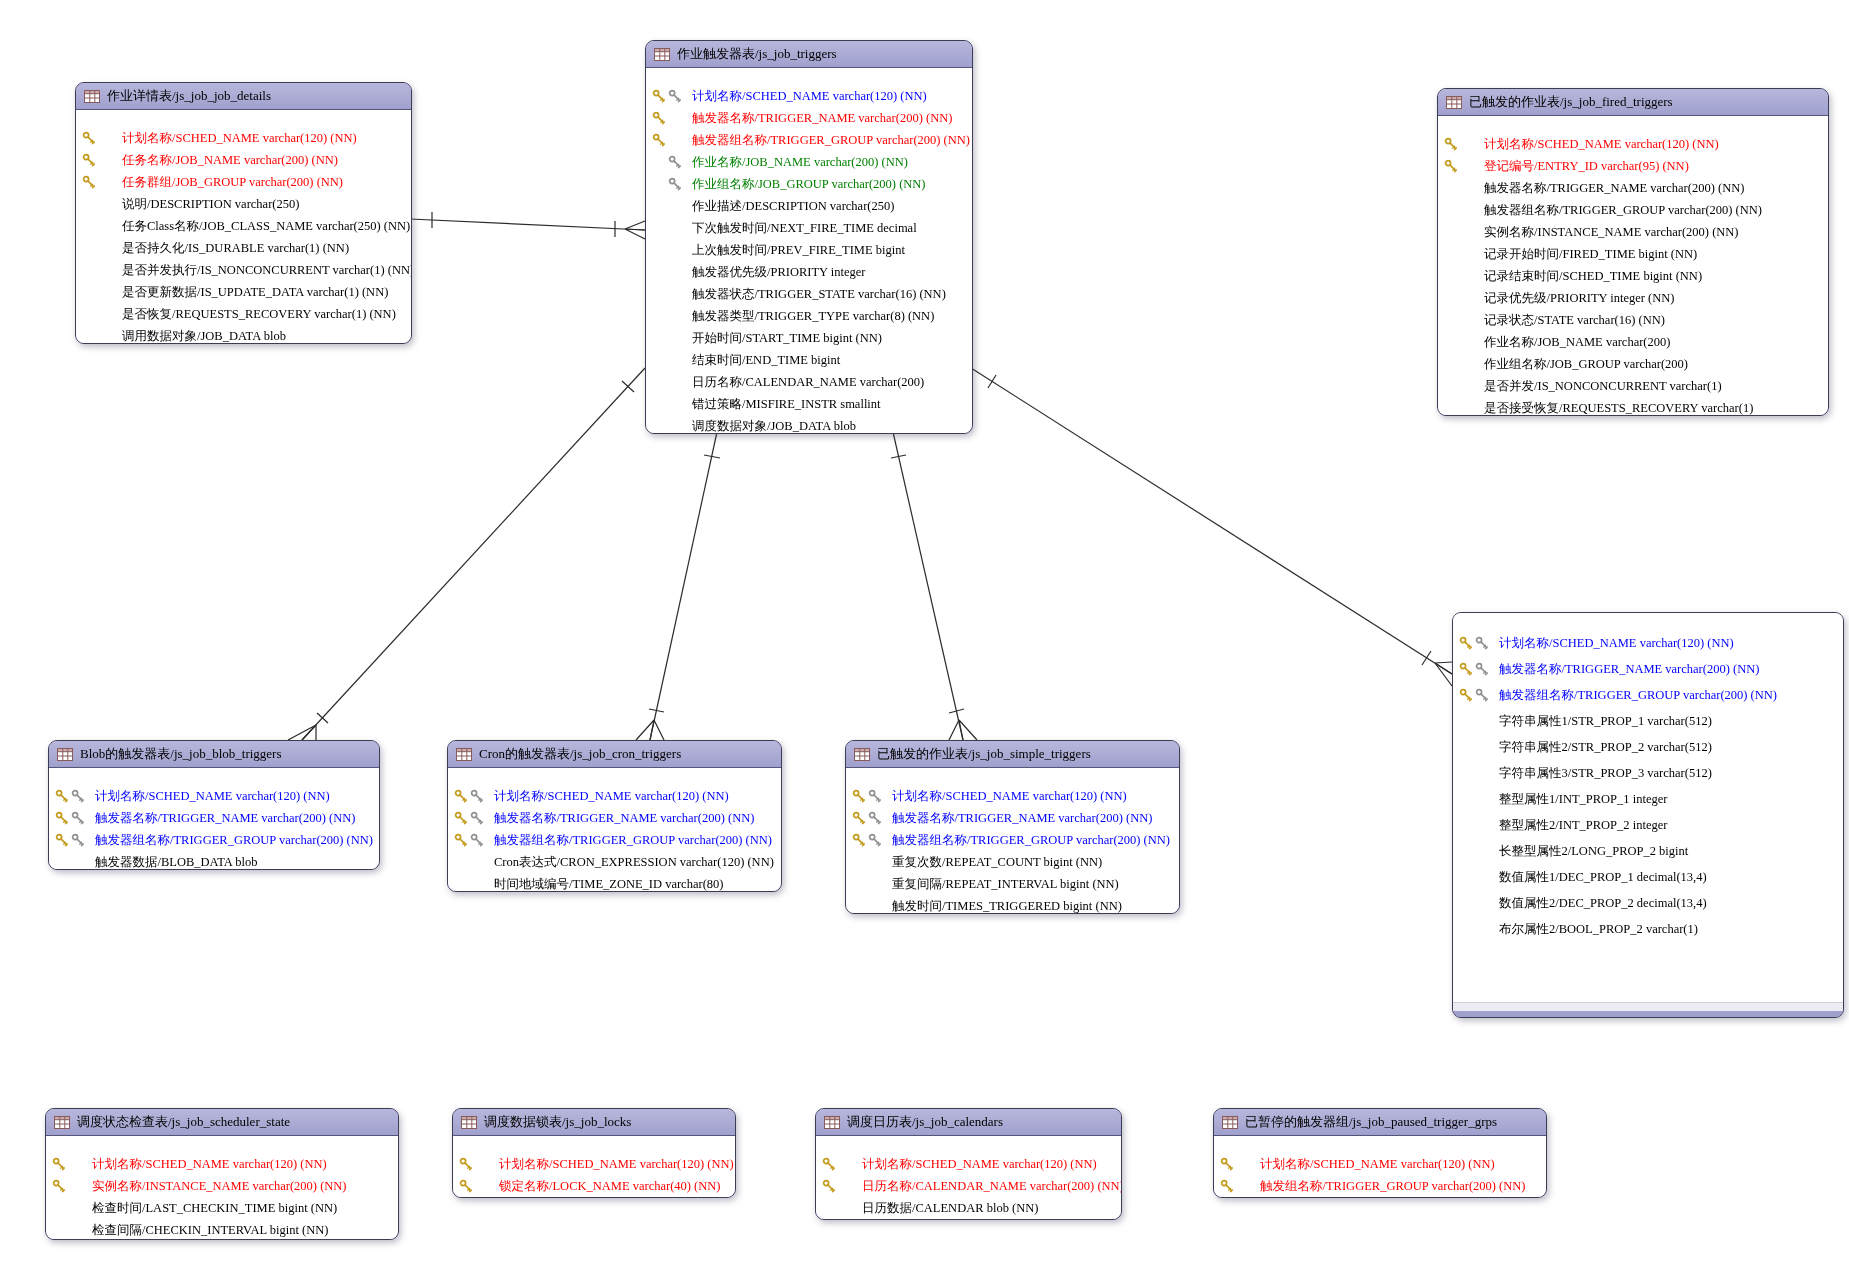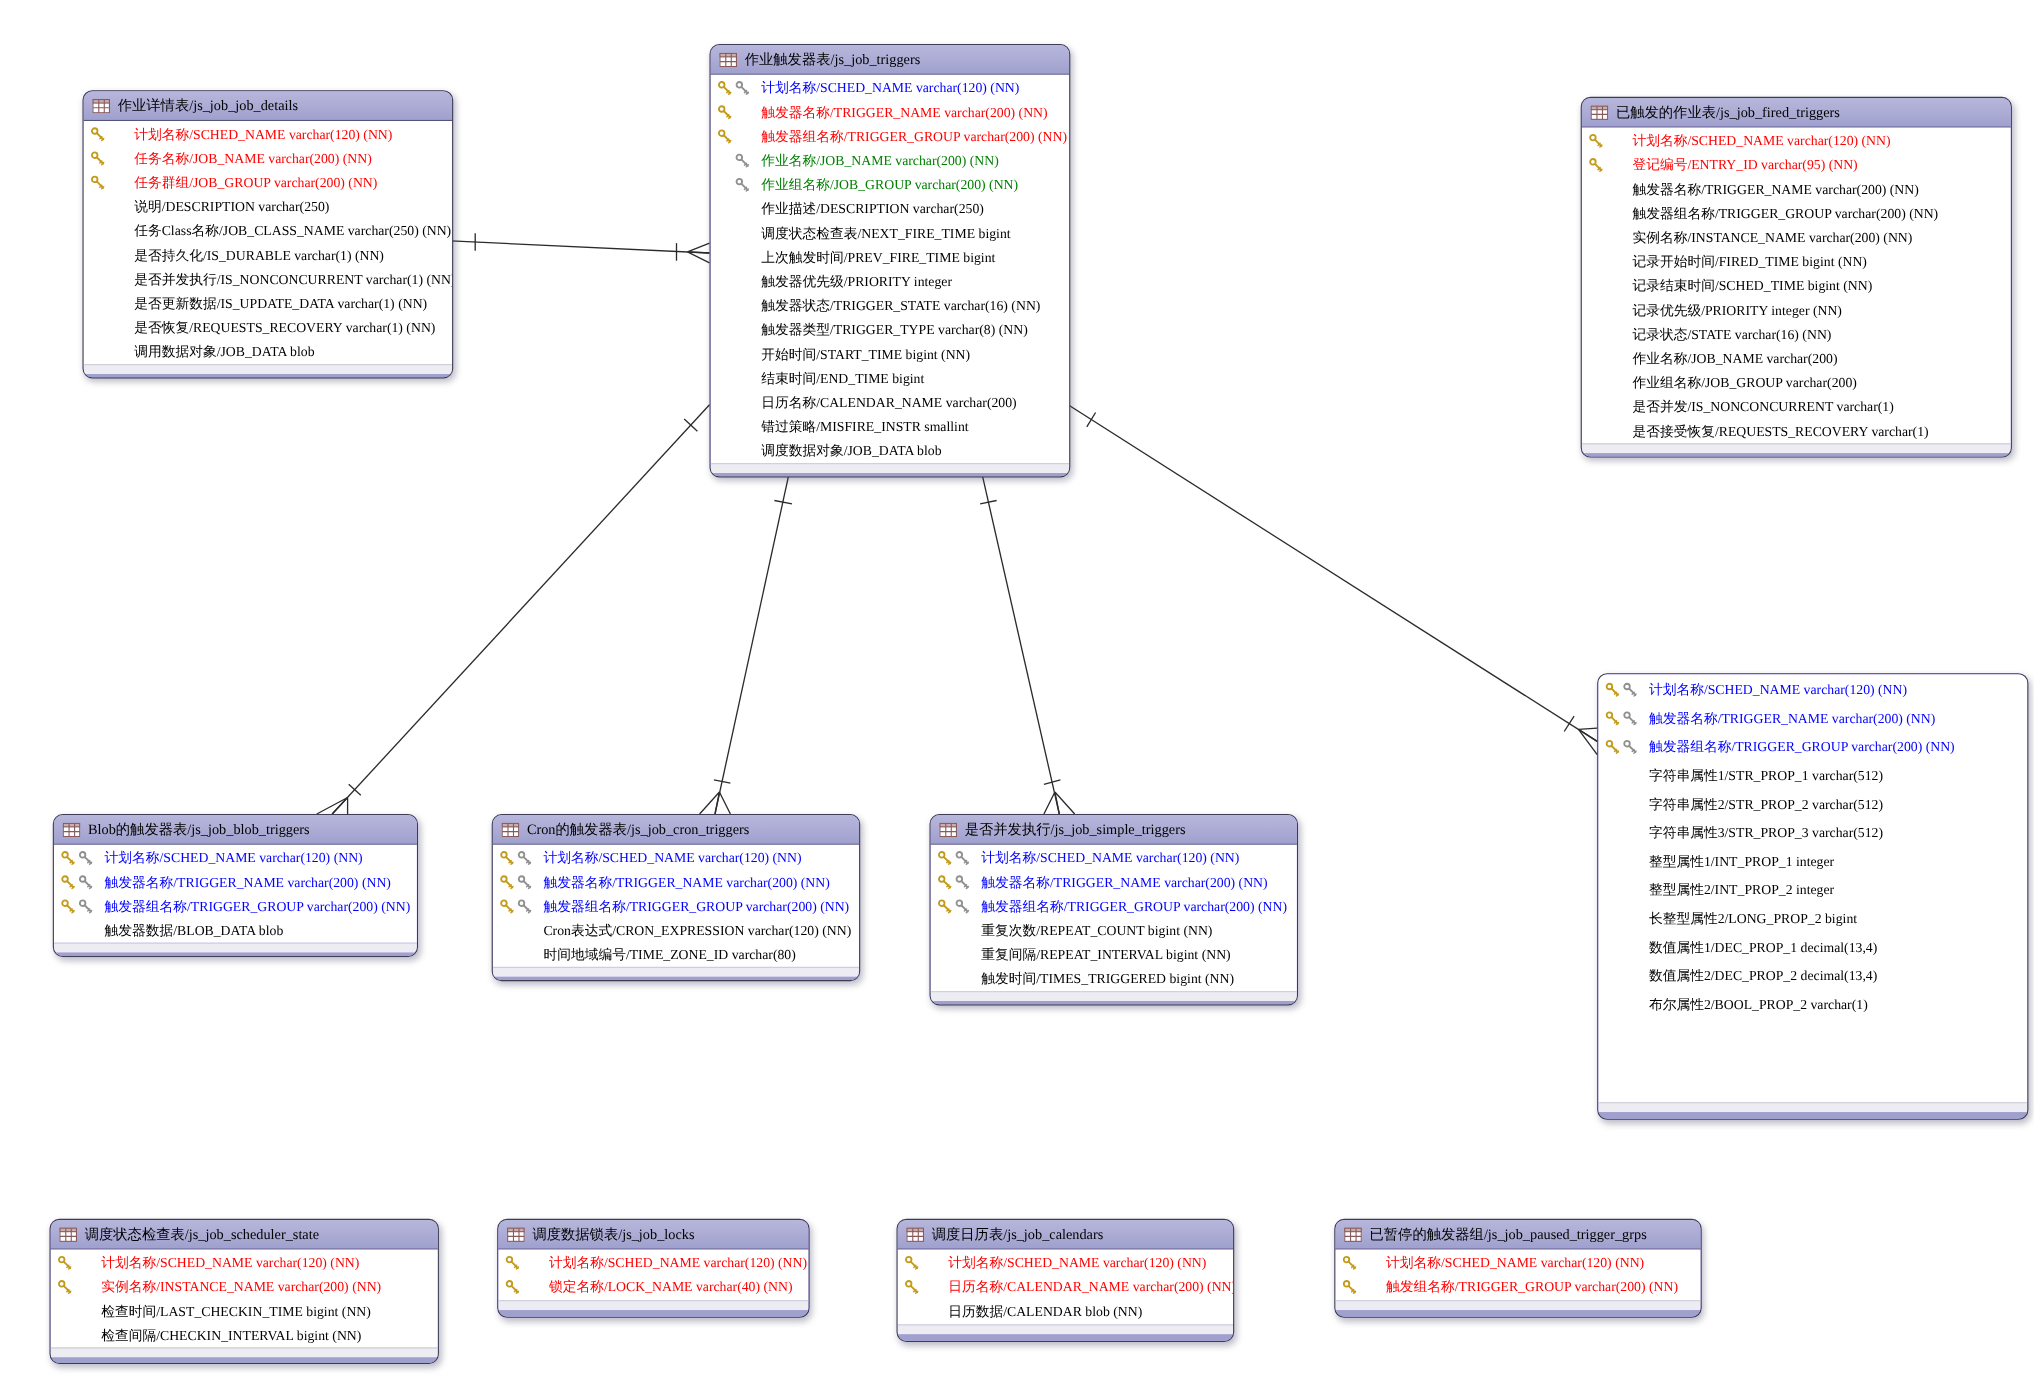--- a/index.html
+++ b/index.html
@@ -25,21 +25,21 @@
     height:26px;min-height:26px;
     background:linear-gradient(180deg,#b7b7dc 0%,#a0a0ce 100%);
     border-bottom:1px solid #55557a;
     display:flex;align-items:center;
     padding:0 8px;
     font-size:13px;color:#000;
     white-space:nowrap;
   }
   .ticon{display:inline-flex;margin-right:7px;}
   .ttitle{white-space:nowrap;}
-  .tbl-rows{flex:1 1 auto;background:#fff;padding-top:1px;}
+  .tbl-rows{flex:1 1 auto;background:#fff;padding-top:17px;}
   .frow{height:22px;display:flex;align-items:center;white-space:nowrap;font-size:12.5px;}
   .tall .frow{height:26px;}
   .keys{width:40px;min-width:40px;display:inline-flex;align-items:center;padding-left:6px;}
   .kslot{width:16px;min-width:16px;height:14px;display:inline-flex;align-items:center;}
   .lbl{white-space:nowrap;}
   .pk{color:#FF0000;}
   .pkfk{color:#0000FF;}
   .fk{color:#008000;}
   .col{color:#000000;}
   .tbl-f{height:8px;min-height:8px;background:#ececf2;border-top:1px solid #cfcfda;}
@@ -298,21 +298,21 @@
             <span class="kslot"></span>
             <span class="kslot"></span>
           </span>
           <span class="lbl col">作业描述/DESCRIPTION varchar(250)</span>
         </div>
         <div class="frow">
           <span class="keys">
             <span class="kslot"></span>
             <span class="kslot"></span>
           </span>
-          <span class="lbl col">调度状态检查表/NEXT_FIRE_TIME bigint</span>
+          <span class="lbl col">下次触发时间/NEXT_FIRE_TIME decimal</span>
         </div>
         <div class="frow">
           <span class="keys">
             <span class="kslot"></span>
             <span class="kslot"></span>
           </span>
           <span class="lbl col">上次触发时间/PREV_FIRE_TIME bigint</span>
         </div>
         <div class="frow">
           <span class="keys">
@@ -702,21 +702,21 @@
     <div class="tbl-h">
       <span class="ticon">
           <svg viewBox="0 0 16 13" width="16" height="13">
             <rect x="0.5" y="0.5" width="15" height="12" fill="#ffffff" stroke="#8a5a5a"></rect>
             <rect x="0.5" y="0.5" width="15" height="3.2" fill="#c8aeae" stroke="#8a5a5a"></rect>
             <line x1="5.8" y1="0.5" x2="5.8" y2="12.5" stroke="#8a5a5a"></line>
             <line x1="10.8" y1="0.5" x2="10.8" y2="12.5" stroke="#8a5a5a"></line>
             <line x1="0.5" y1="8" x2="15.5" y2="8" stroke="#8a5a5a"></line>
           </svg>
         </span>
-      <span class="ttitle">是否并发执行/js_job_simple_triggers</span>
+      <span class="ttitle">已触发的作业表/js_job_simple_triggers</span>
     </div>
     <div class="tbl-rows">
         <div class="frow">
           <span class="keys">
             <span class="kslot">
               <svg viewBox="0 0 15 15" width="14" height="14">
                 <g fill="none" stroke="#c49a1a" stroke-linecap="round">
                   <circle cx="4.4" cy="4.4" r="2.7" stroke-width="1.8"></circle>
                   <path d="M6.6 6.6 L12.6 12.6" stroke-width="1.8"></path>
                   <path d="M9.4 12 l2-2 M11.2 13.6 l2-2" stroke-width="1.4"></path>

